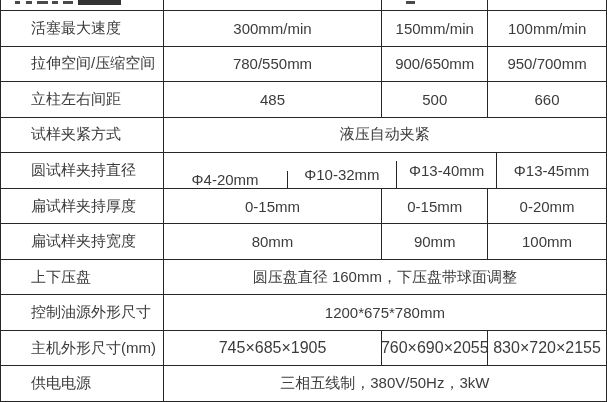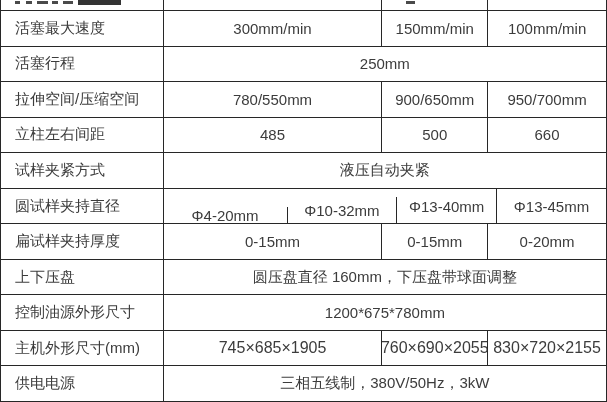--- a/index.html
+++ b/index.html
@@ -35,21 +35,21 @@
     align-items: center;
     justify-content: center;
     overflow: hidden;
     position: relative;
     color: #3c3c3c;
     font-size: 15px;
     white-space: nowrap;
   }
   .cell.label {
     justify-content: flex-start;
-    padding-left: 14px;
+    padding-left: 30px;
   }
   .cell.small { font-size: 16px; }
   
   .c-label { width: 26.85%; }
   .c-a     { width: 36.08%; }  
   .c-c     { width: 17.46%; }  
   .c-d     { width: 19.61%; }  
   .c-full  { width: 73.15%; }  
   .c-r1    { width: 20.43%; margin-top: 18px; }  
   .c-r2    { width: 18.12%; margin-top: 8px; }  
@@ -85,24 +85,20 @@
     <div class="cell c-d"></div>
   </div>
 
   <div class="row">
     <div class="cell label c-label">活塞最大速度</div>
     <div class="cell c-a">300mm/min</div>
     <div class="cell c-c">150mm/min</div>
     <div class="cell c-d">100mm/min</div>
   </div>
 
-  <div class="row">
-    <div class="cell label c-label">活塞行程</div>
-    <div class="cell c-full">250mm</div>
-  </div>
 
   <div class="row">
     <div class="cell label c-label">拉伸空间/压缩空间</div>
     <div class="cell c-a">780/550mm</div>
     <div class="cell c-c">900/650mm</div>
     <div class="cell c-d">950/700mm</div>
   </div>
 
   <div class="row">
     <div class="cell label c-label">立柱左右间距</div>
@@ -124,20 +120,26 @@
     <div class="cell c-r4">Φ13-45mm</div>
   </div>
 
   <div class="row">
     <div class="cell label c-label">扁试样夹持厚度</div>
     <div class="cell c-a">0-15mm</div>
     <div class="cell c-c">0-15mm</div>
     <div class="cell c-d">0-20mm</div>
   </div>
 
+  <div class="row">
+    <div class="cell label c-label">扁试样夹持宽度</div>
+    <div class="cell c-a">80mm</div>
+    <div class="cell c-c">90mm</div>
+    <div class="cell c-d">100mm</div>
+  </div>
 
   <div class="row">
     <div class="cell label c-label">上下压盘</div>
     <div class="cell c-full">圆压盘直径 160mm，下压盘带球面调整</div>
   </div>
 
   <div class="row">
     <div class="cell label c-label">控制油源外形尺寸</div>
     <div class="cell c-full">1200*675*780mm</div>
   </div>

